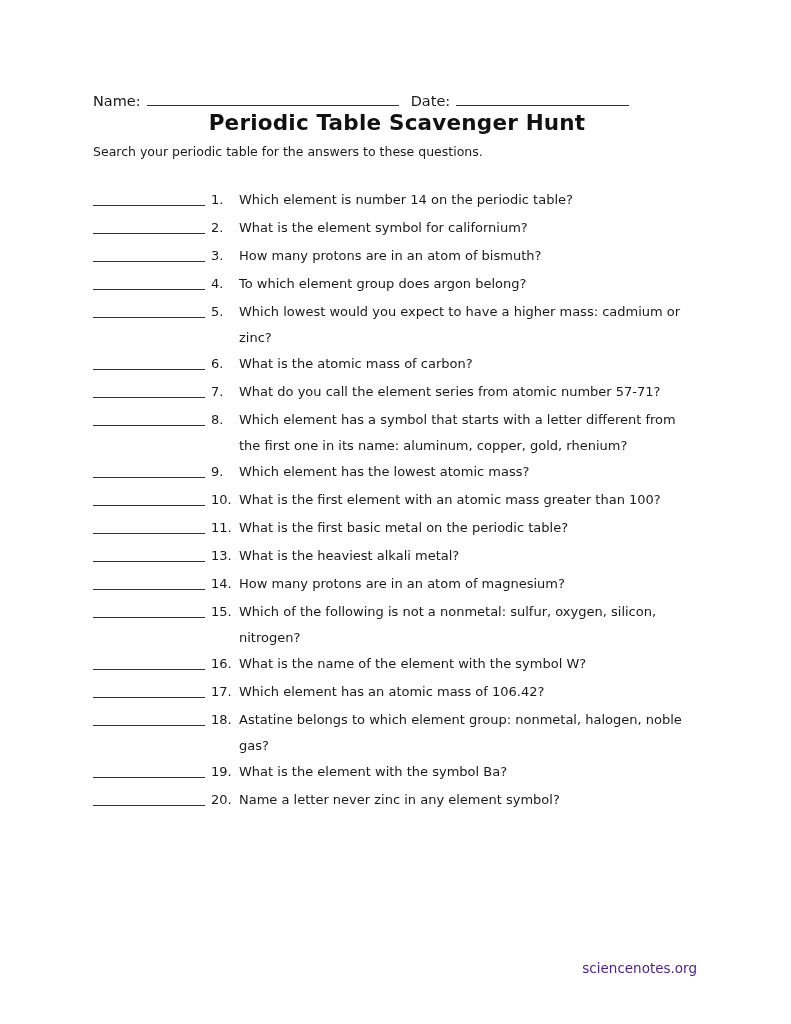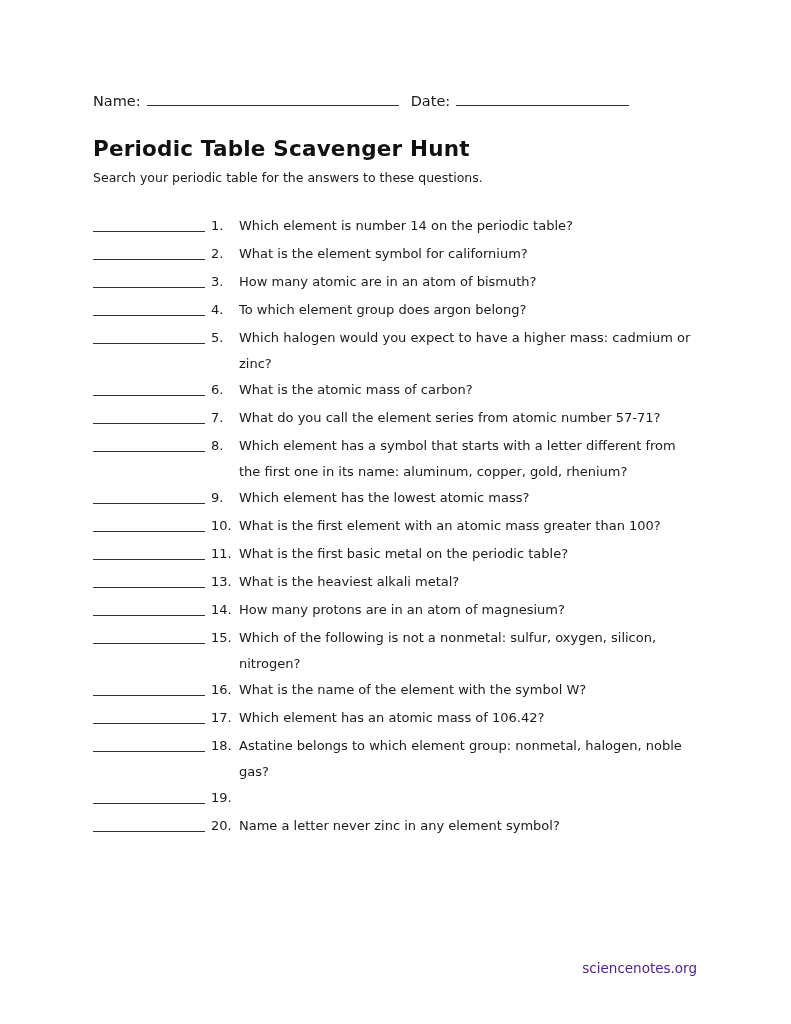--- a/index.html
+++ b/index.html
@@ -32,21 +32,21 @@
     margin-left: 6px;
     margin-right: 12px;
   }
   .date-blank {
     width: 173px;
     height: 13px;
     margin-left: 6px;
   }
   
   .title {
-    margin-top: 26px;
+    text-align: center;
     font-size: 21.5px;
     font-weight: bold;
     letter-spacing: 0.2px;
     color: #111;
   }
   
   .intro {
     margin-top: 9px;
     font-size: 12.5px;
     color: #1a1a1a;
@@ -105,33 +105,33 @@
 
   <li class="question">
     <span><span class="blank answer-blank"></span></span>
     <span class="qnum">2.</span>
     <span class="qtext">What is the element symbol for californium?</span>
   </li>
 
   <li class="question">
     <span><span class="blank answer-blank"></span></span>
     <span class="qnum">3.</span>
-    <span class="qtext">How many atomic are in an atom of bismuth?</span>
+    <span class="qtext">How many protons are in an atom of bismuth?</span>
   </li>
 
   <li class="question">
     <span><span class="blank answer-blank"></span></span>
     <span class="qnum">4.</span>
     <span class="qtext">To which element group does argon belong?</span>
   </li>
 
   <li class="question">
     <span><span class="blank answer-blank"></span></span>
     <span class="qnum">5.</span>
-    <span class="qtext">Which halogen would you expect to have a higher mass: cadmium or zinc?</span>
+    <span class="qtext">Which lowest would you expect to have a higher mass: cadmium or zinc?</span>
   </li>
 
   <li class="question">
     <span><span class="blank answer-blank"></span></span>
     <span class="qnum">6.</span>
     <span class="qtext">What is the atomic mass of carbon?</span>
   </li>
 
   <li class="question">
     <span><span class="blank answer-blank"></span></span>
@@ -196,20 +196,21 @@
 
   <li class="question">
     <span><span class="blank answer-blank"></span></span>
     <span class="qnum">18.</span>
     <span class="qtext">Astatine belongs to which element group: nonmetal, halogen, noble gas?</span>
   </li>
 
   <li class="question">
     <span><span class="blank answer-blank"></span></span>
     <span class="qnum">19.</span>
+    <span class="qtext">What is the element with the symbol Ba?</span>
   </li>
 
   <li class="question">
     <span><span class="blank answer-blank"></span></span>
     <span class="qnum">20.</span>
     <span class="qtext">Name a letter never zinc in any element symbol?</span>
   </li>
 </ol>
 
   <div class="footer">sciencenotes.org</div>

